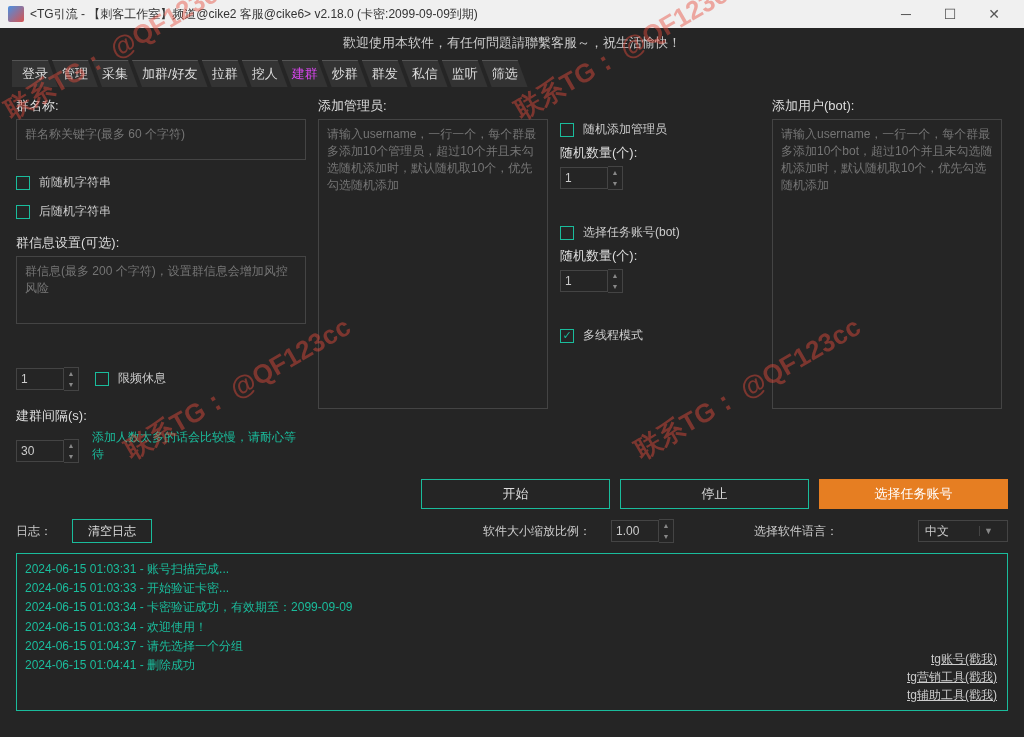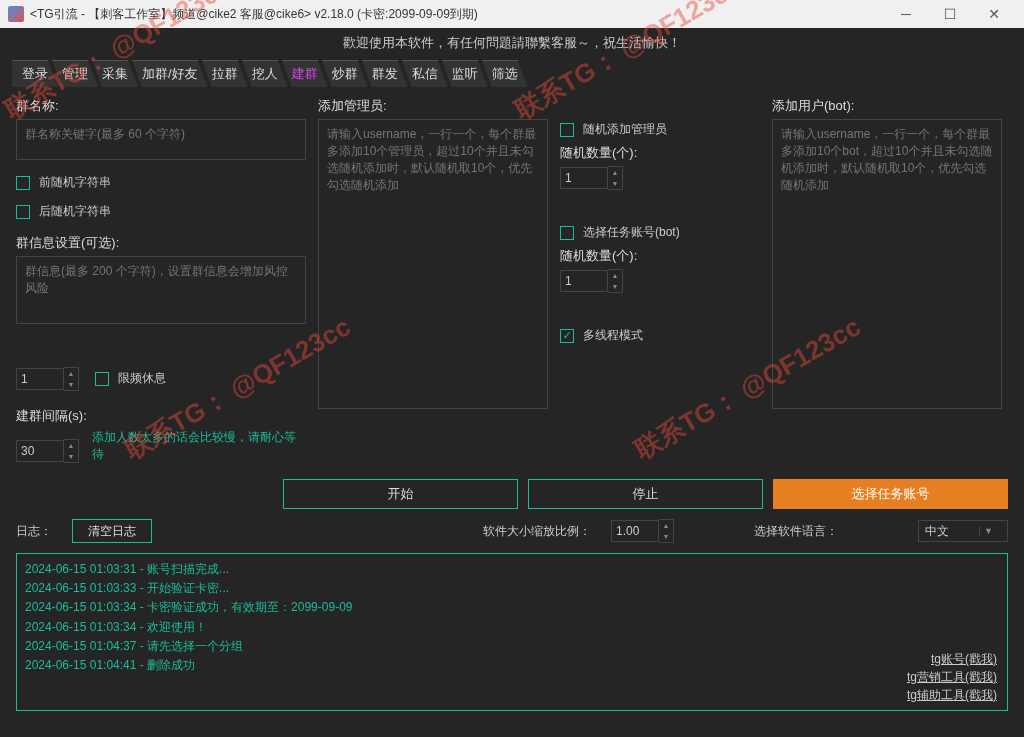--- a/index.html
+++ b/index.html
@@ -29,21 +29,21 @@
 .chk { display: flex; align-items: center; gap: 9px; margin: 6px 0; cursor: pointer; }
 .chk .box { width: 14px; height: 14px; border: 1px solid #1abc9c; background: transparent; display: flex; align-items: center; justify-content: center; }
 .chk.checked .box::after { content: "✓"; color: #1abc9c; font-size: 11px; line-height: 1; }
 .spinner { display: flex; align-items: center; }
 .spinner input { width: 48px; height: 22px; background: #252525; border: 1px solid #444; color: #ccc; padding: 0 4px; font-size: 12px; }
 .spinner .arrows { display: flex; flex-direction: column; border: 1px solid #444; border-left: none; }
 .spinner .arrows span { width: 14px; height: 11px; font-size: 7px; display: flex; align-items: center; justify-content: center; color: #888; cursor: pointer; }
 .hint { color: #1abc9c; font-size: 12px; }
 .mainbtns { display: flex; gap: 10px; padding: 0 16px; margin-top: 6px; justify-content: flex-end; }
 .btn { height: 30px; padding: 0 16px; border: 1px solid #1abc9c; background: transparent; color: #ddd; cursor: pointer; font-size: 13px; font-family: inherit; display: flex; align-items: center; justify-content: center; }
-.btn.wide { width: 235px; }
+.btn.wide { width: 189px; }
 .btn.orange { background: #e67e22; border-color: #e67e22; color: #fff; }
 .btn.small { height: 24px; width: 80px; padding: 0 12px; font-size: 12px; }
 .midrow { display: flex; align-items: center; padding: 10px 16px; gap: 20px; }
 .combo { display: flex; align-items: center; background: #252525; border: 1px solid #444; height: 22px; }
 .combo input { background: transparent; border: none; color: #ccc; width: 60px; padding: 0 6px; font-size: 12px; }
 .combo .dd { width: 18px; text-align: center; color: #888; border-left: 1px solid #444; font-size: 9px; cursor: pointer; }
 .logbox { margin: 0 16px; border: 1px solid #1abc9c; height: 158px; padding: 6px 8px; position: relative; overflow: hidden; }
 .logline { color: #1abc9c; font-size: 12px; line-height: 1.6; }
 .loglinks { position: absolute; right: 10px; bottom: 6px; text-align: right; }
 .loglinks div { color: #ccc; text-decoration: underline; font-size: 12px; line-height: 1.5; cursor: pointer; }

